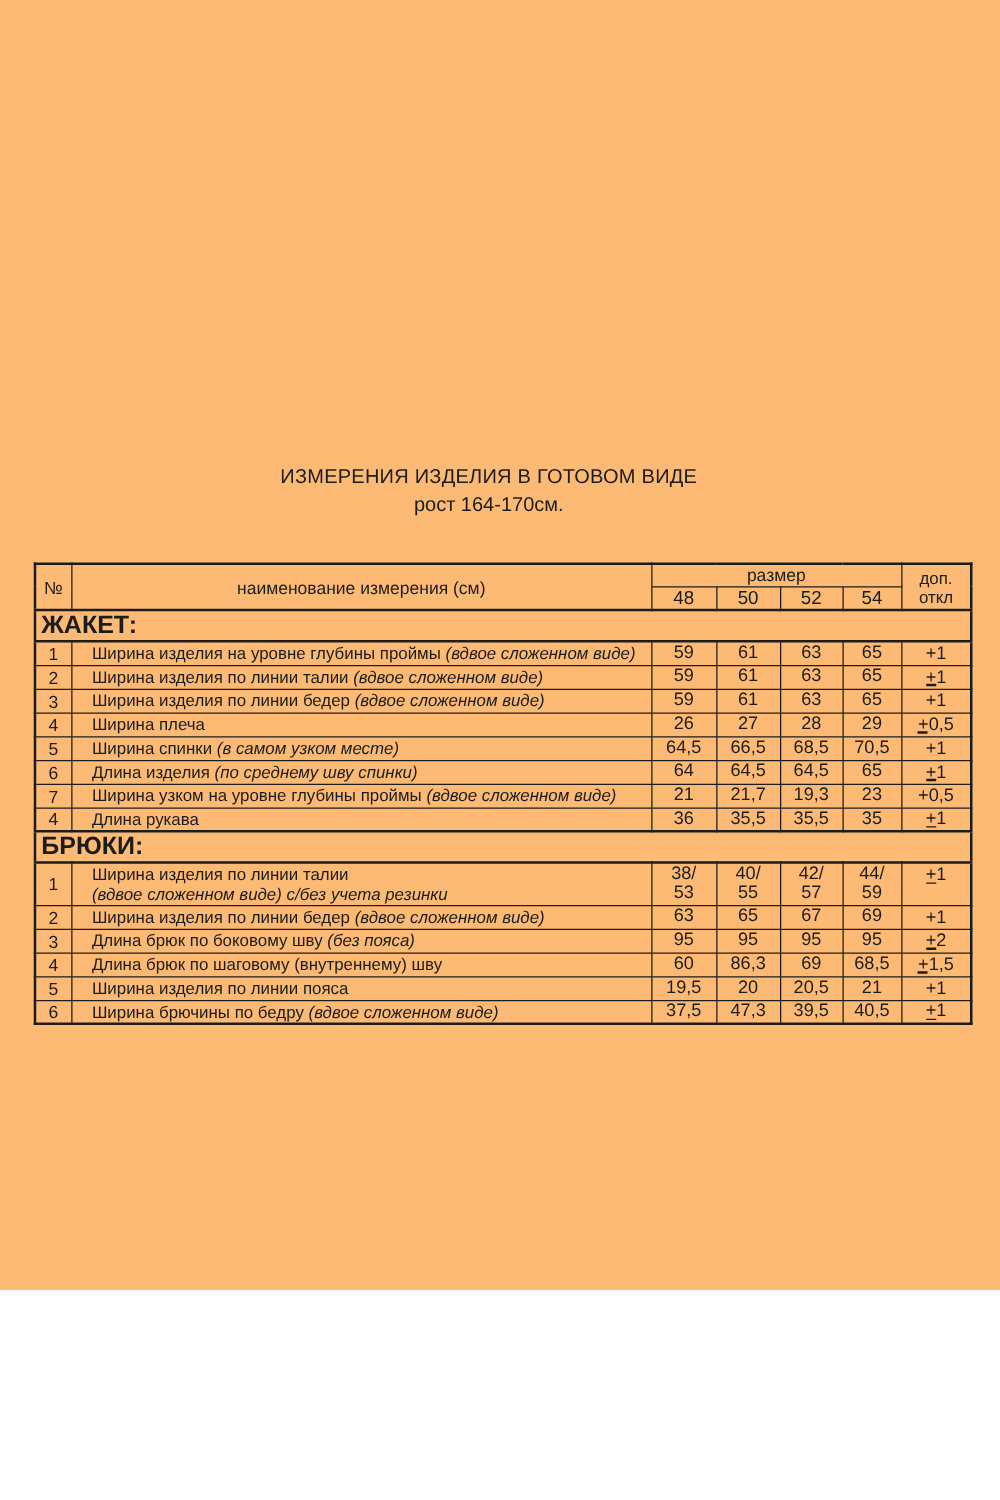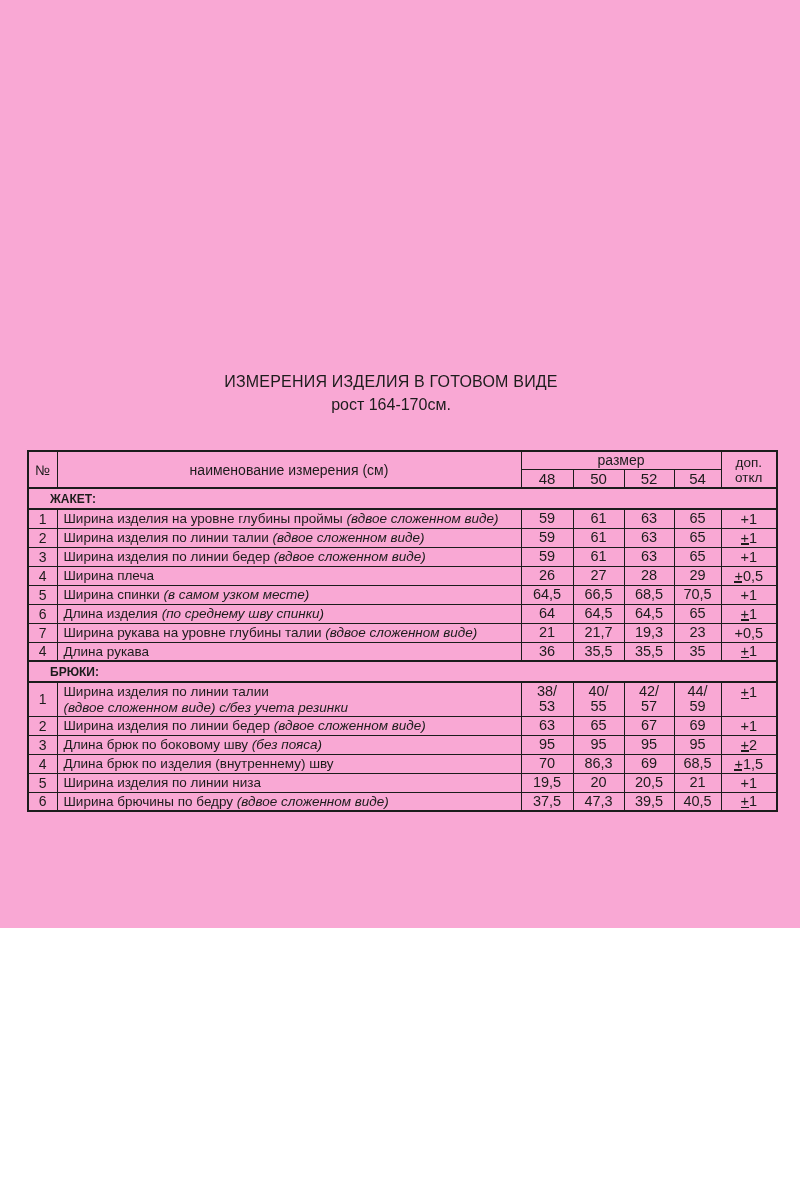--- a/index.html
+++ b/index.html
@@ -3,21 +3,21 @@
 <meta charset="utf-8">
 <style>
   * { box-sizing: border-box; margin: 0; padding: 0; }
   html, body { background: #ffffff; }
   body {
     width: 800px; height: 1200px;
     font-family: "Liberation Sans", sans-serif;
     color: #1c1c1c;
     position: relative;
   }
-  .page { position: relative; width: 800px; height: 928px; background: #f9a8d4; }
+  .page { position: relative; width: 800px; height: 1032px; background: #fdba74; }
 
   
   .title-block {
     position: absolute;
     top: 372px; left: 0;
     width: 782px;
     text-align: center;
     line-height: 1.3;
   }
   .title-line1 { font-size: 16px; letter-spacing: 0.2px; }
@@ -53,30 +53,30 @@
     text-decoration-color: #cf1414;
     text-decoration-thickness: 1px;
     text-underline-offset: 2px;
   }
 
   .measure tr.section-row td {
     border-top: 2px solid #1c1c1c;
     border-bottom: 2px solid #1c1c1c;
     text-align: left;
     font-weight: bold;
-    font-size: 12px;
+    font-size: 20px;
     height: 21px;
-    padding-left: 21px;
+    padding-left: 4px;
   }
   .measure tbody tr.m-row { height: 19px; }
   .measure tbody tr.m-row.double { height: 34px; }
   .measure td.c-num { font-size: 14px; }
   .measure td.c-name {
     text-align: left;
-    padding-left: 6px;
+    padding-left: 16px;
     font-size: 13.5px;
     line-height: 15.5px;
   }
   .measure td.c-name .it { font-style: italic; }
   .measure td.c-val {
     font-size: 14.5px;
     white-space: pre-line;
     line-height: 15.5px;
   }
   .measure td.c-tol { font-size: 14.5px; }
@@ -183,21 +183,21 @@
           <td class="c-num">6</td>
           <td class="c-name"><span>Длина изделия</span> <span class="it">(по среднему шву спинки)</span></td>
           <td class="c-val">64</td>
           <td class="c-val">64,5</td>
           <td class="c-val">64,5</td>
           <td class="c-val">65</td>
           <td class="c-tol"><span class="pm-plus">+</span>1</td>
         </tr>
         <tr class="m-row">
           <td class="c-num">7</td>
-          <td class="c-name"><span>Ширина рукава на уровне глубины талии</span> <span class="it">(вдвое сложенном виде)</span></td>
+          <td class="c-name"><span>Ширина узком на уровне глубины проймы</span> <span class="it">(вдвое сложенном виде)</span></td>
           <td class="c-val">21</td>
           <td class="c-val">21,7</td>
           <td class="c-val">19,3</td>
           <td class="c-val">23</td>
           <td class="c-tol">+0,5</td>
         </tr>
         <tr class="m-row">
           <td class="c-num">4</td>
           <td class="c-name"><span>Длина рукава</span></td>
           <td class="c-val">36</td>
@@ -235,30 +235,30 @@
           <td class="c-num">3</td>
           <td class="c-name"><span>Длина брюк по боковому шву</span> <span class="it">(без пояса)</span></td>
           <td class="c-val">95</td>
           <td class="c-val">95</td>
           <td class="c-val">95</td>
           <td class="c-val">95</td>
           <td class="c-tol"><span class="pm-plus">+</span>2</td>
         </tr>
         <tr class="m-row">
           <td class="c-num">4</td>
-          <td class="c-name"><span>Длина брюк по изделия (внутреннему) шву</span></td>
-          <td class="c-val">70</td>
+          <td class="c-name"><span>Длина брюк по шаговому (внутреннему) шву</span></td>
+          <td class="c-val">60</td>
           <td class="c-val">86,3</td>
           <td class="c-val">69</td>
           <td class="c-val">68,5</td>
           <td class="c-tol"><span class="pm-plus">+</span>1,5</td>
         </tr>
         <tr class="m-row">
           <td class="c-num">5</td>
-          <td class="c-name"><span>Ширина изделия по линии низа</span></td>
+          <td class="c-name"><span>Ширина изделия по линии пояса</span></td>
           <td class="c-val">19,5</td>
           <td class="c-val">20</td>
           <td class="c-val">20,5</td>
           <td class="c-val">21</td>
           <td class="c-tol">+1</td>
         </tr>
         <tr class="m-row">
           <td class="c-num">6</td>
           <td class="c-name"><span>Ширина брючины по бедру</span> <span class="it">(вдвое сложенном виде)</span></td>
           <td class="c-val">37,5</td>

